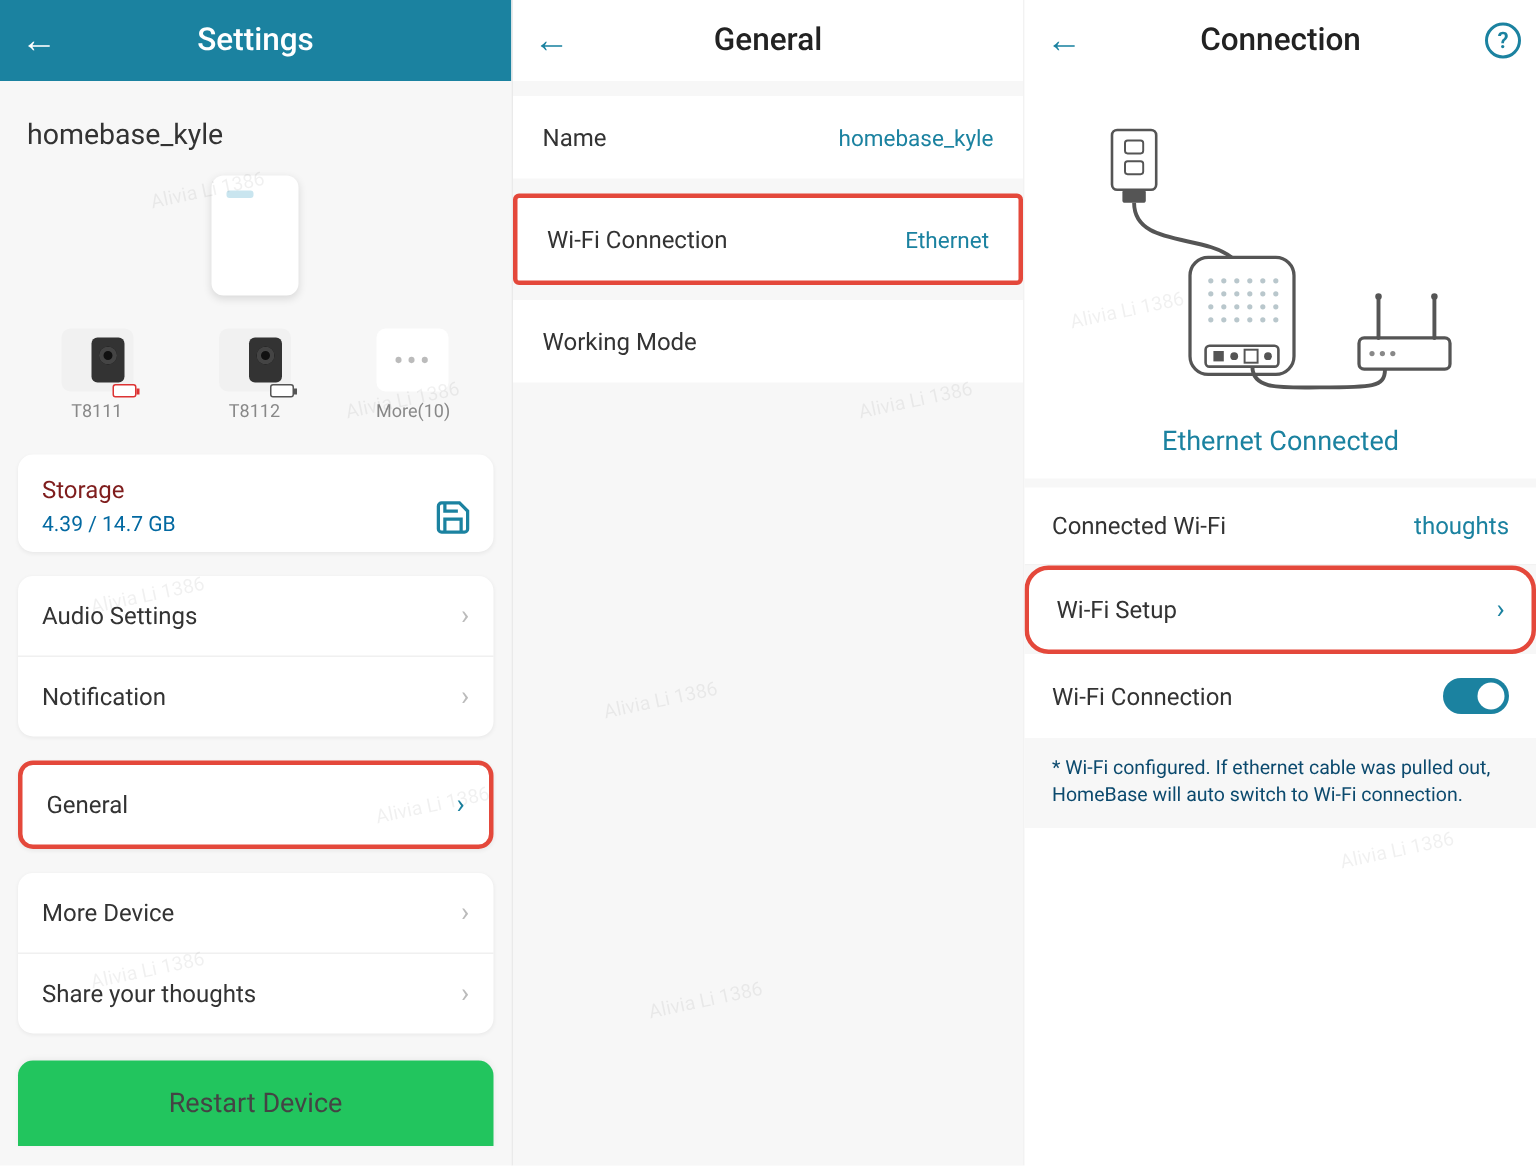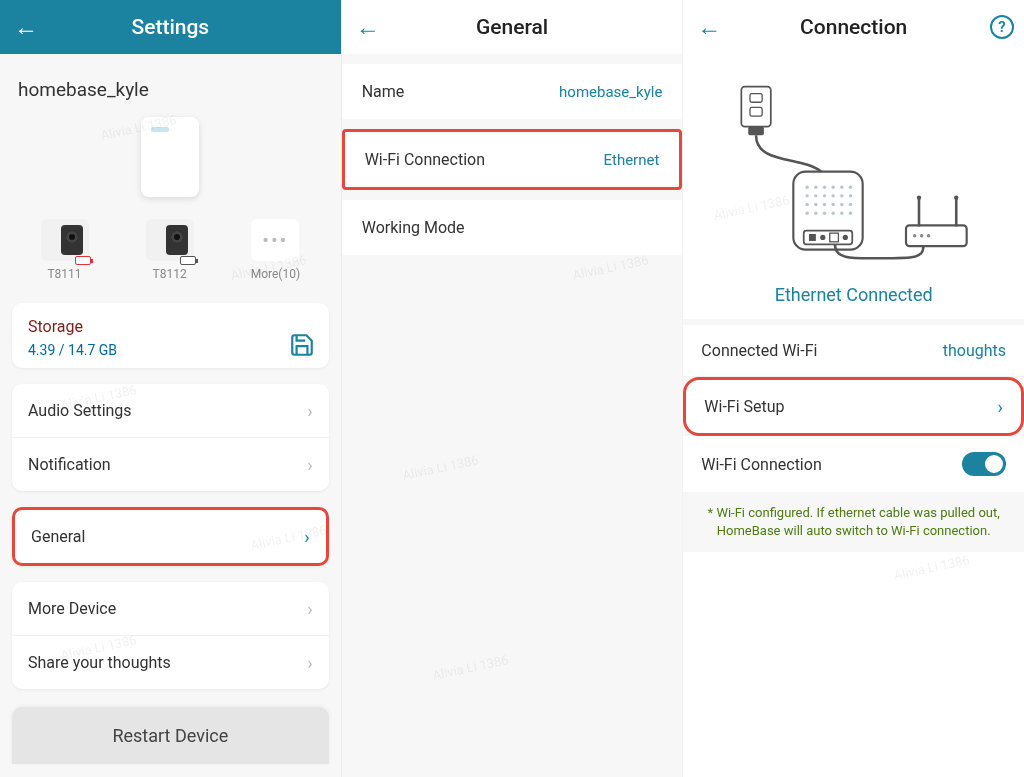--- a/index.html
+++ b/index.html
@@ -180,21 +180,21 @@
   .chev { color:#bbb; font-size:18px; }
   .hl {
     border: 3px solid #e4483b;
     border-radius: 10px;
   }
   .restart {
     text-align:center;
     font-size:18px;
     color:#444;
     padding:18px 0;
-    background:#e5e5e5;
+    background:#22c55e;
     border-radius:10px 10px 0 0;
     margin: 10px 12px 0;
     box-shadow: 0 -1px 4px rgba(0,0,0,0.05);
   }
 
   
   .p2-body { padding: 10px 0; background:#f7f7f7; flex:1; }
   .g-row {
     background:#fff;
     margin: 0 0 10px;
@@ -242,24 +242,23 @@
   .toggle::after {
     content:"";
     position:absolute;
     right:3px; top:3px;
     width:18px; height:18px;
     background:#fff;
     border-radius:50%;
   }
   .note {
     font-size:13px;
-    color:#4d7c0f;
+    color:#0c4a6e;
     padding: 12px 18px;
     line-height:1.4;
-    text-align:center;
   }
 
   .wm {
     position:absolute;
     color: rgba(0,0,0,0.06);
     font-size:13px;
     transform: rotate(-12deg);
     pointer-events:none;
     white-space:nowrap;
   }

